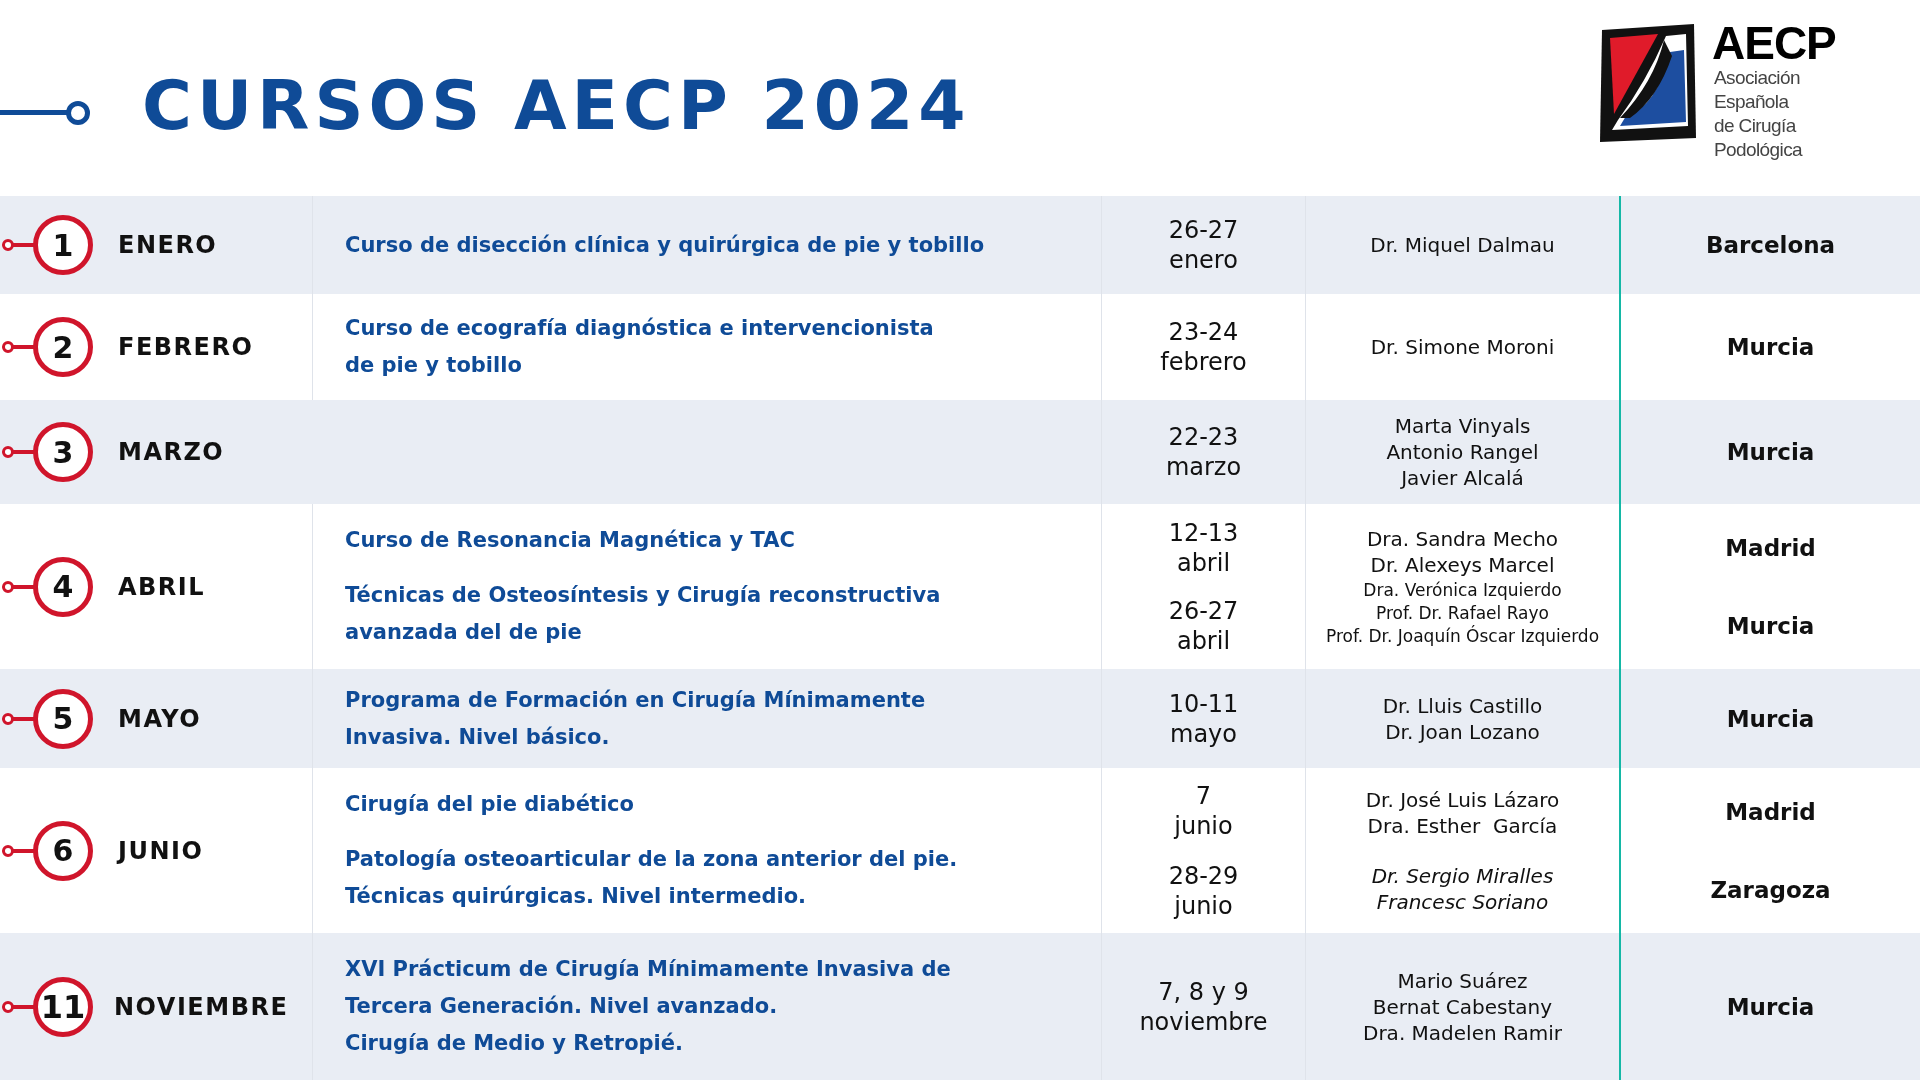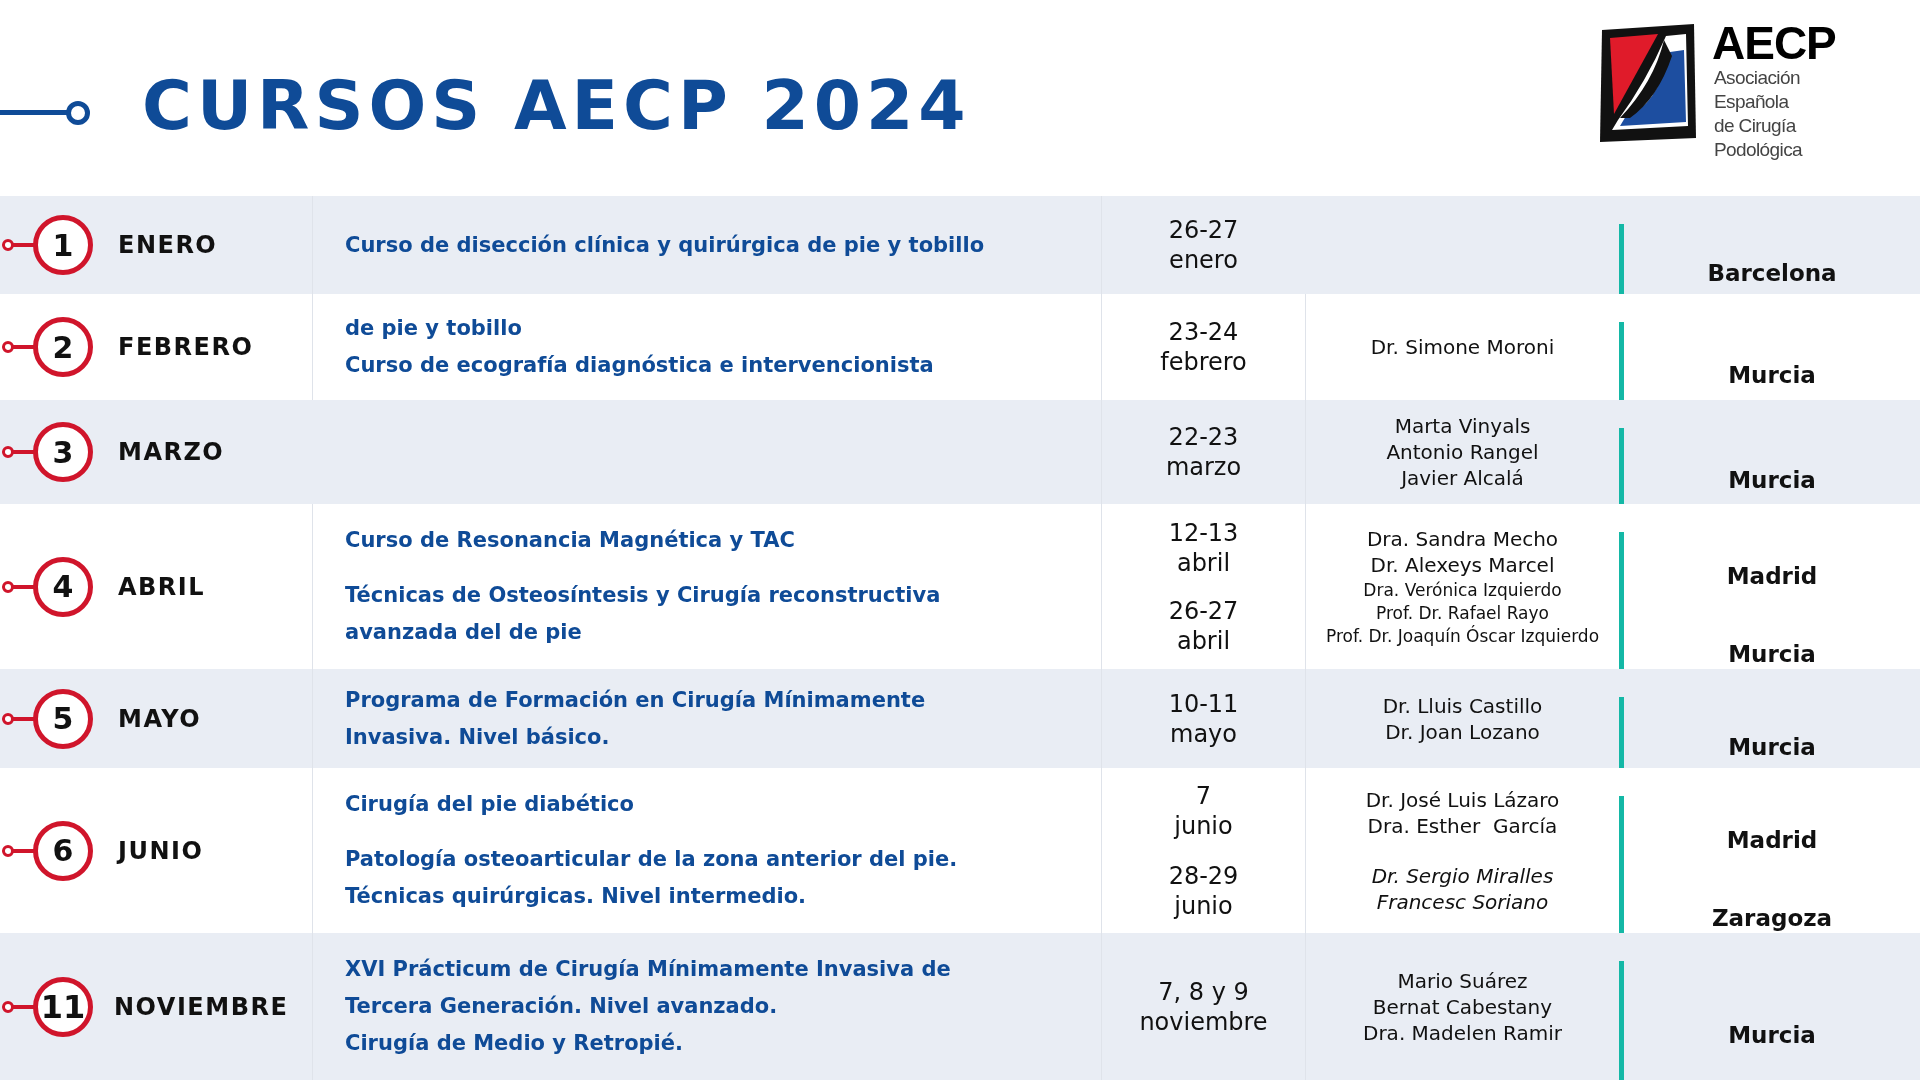--- a/index.html
+++ b/index.html
@@ -22,21 +22,21 @@
   
   .table { position: absolute; left: 0; top: 196px; width: 1920px; }
   .row { position: absolute; left: 0; width: 1920px; display: block; }
   .row.shaded { background: #e9edf4; }
   .row.plain { background: #ffffff; }
   .cell { position: absolute; top: 0; height: 100%; display: flex; flex-direction: column; justify-content: center; }
   .cell.month { left: 0; width: 312px; }
   .cell.course { left: 312px; width: 789px; border-left: 1px solid #dfe3ea; padding-left: 32px; }
   .cell.date { left: 1101px; width: 204px; border-left: 1px solid #dfe3ea; align-items: center; text-align: center; }
   .cell.speaker { left: 1305px; width: 314px; border-left: 1px solid #dfe3ea; align-items: center; text-align: center; }
-  .cell.city { left: 1619px; width: 301px; border-left: 5px solid #14b8a6; align-items: center; text-align: center; margin-top: 28px; }
+  .cell.city { left: 1619px; width: 301px; border-left: 2px solid #14b8a6; align-items: center; text-align: center; }
 
   .marker { position: absolute; left: 0; top: 50%; width: 95px; height: 64px; margin-top: -32px; }
   .marker .stub-dot { position: absolute; left: 2px; top: 26px; width: 12px; height: 12px; border: 3px solid #d0152b; border-radius: 50%; background: #fff; }
   .marker .stub-line { position: absolute; left: 13px; top: 30px; width: 22px; height: 4px; background: #d0152b; }
   .marker .circle { position: absolute; left: 33px; top: 2px; width: 60px; height: 60px; border: 5px solid #d0152b; border-radius: 50%; background: #fff; display: flex; align-items: center; justify-content: center; font-family: "DejaVu Sans", sans-serif; font-weight: bold; font-size: 30px; color: #111; }
   .month-label { position: absolute; left: 118px; top: 50%; transform: translateY(-50%); font-family: "DejaVu Sans", sans-serif; font-weight: bold; font-size: 24px; letter-spacing: 1.5px; color: #111; white-space: nowrap; }
 
   .course-block { color: #0f4b97; font-family: "DejaVu Sans", sans-serif; font-size: 21px; line-height: 37px; font-weight: 600; }
   .course-block + .course-block { margin-top: 18px; }
   .course-block div { white-space: nowrap; }
@@ -92,38 +92,43 @@
       <div class="course-block">
         <div>Curso de disección clínica y quirúrgica de pie y tobillo</div>
       </div>
     </div>
     <div class="cell date">
       <div class="date-block">
         <div>26-27</div>
           <div>enero</div>
       </div>
     </div>
+    <div class="cell speaker">
+      <div class="speaker-block">
+        <div>Dr. Miquel Dalmau</div>
+      </div>
+    </div>
     <div class="cell city">
       <div class="city-block">Barcelona</div>
     </div>
   </div>
 
   <div class="row plain" style="top:98px;height:106px;">
     <div class="cell month">
       <div class="marker">
         <div class="stub-dot"></div>
           <div class="stub-line"></div>
         <div class="circle">2</div>
       </div>
       <div class="month-label">FEBRERO</div>
     </div>
     <div class="cell course">
       <div class="course-block">
-        <div>de pie y tobillo</div>
-          <div>Curso de ecografía diagnóstica e intervencionista</div>
+        <div>Curso de ecografía diagnóstica e intervencionista</div>
+          <div>de pie y tobillo</div>
       </div>
     </div>
     <div class="cell date">
       <div class="date-block">
         <div>23-24</div>
           <div>febrero</div>
       </div>
     </div>
     <div class="cell speaker">
       <div class="speaker-block">

